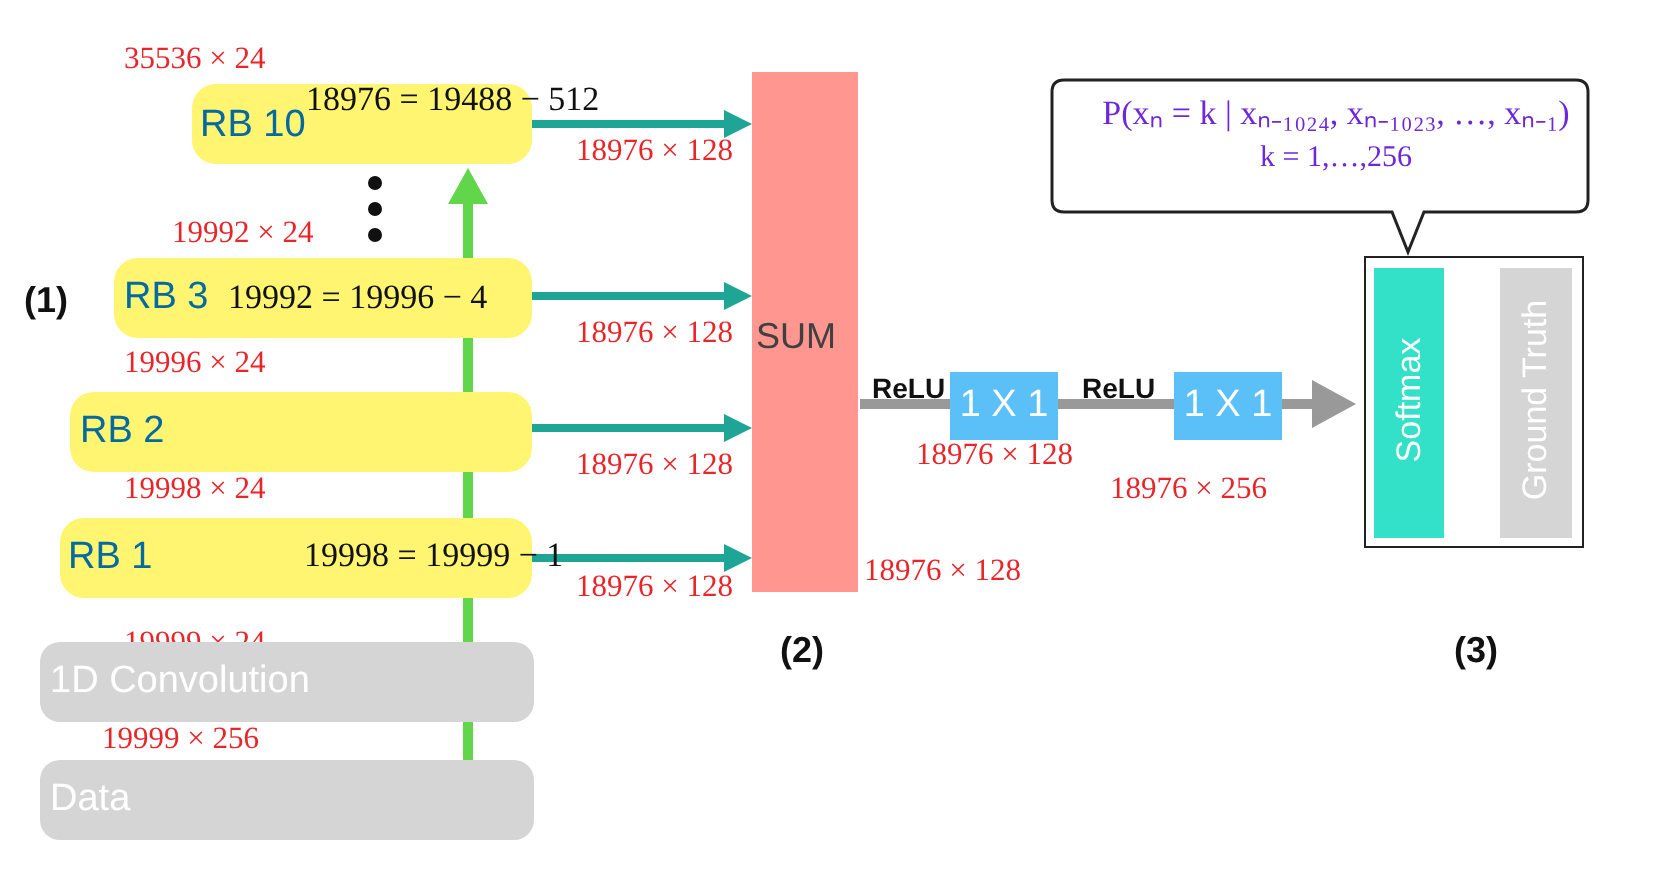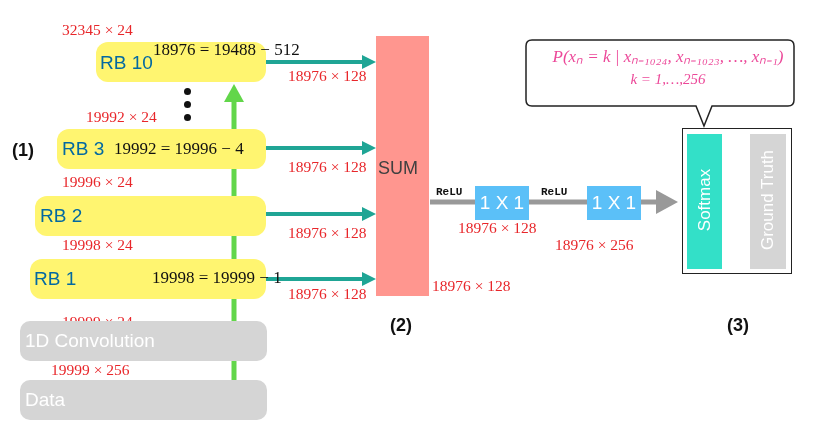--- a/index.html
+++ b/index.html
@@ -5,25 +5,25 @@
     html, body { margin: 0; padding: 0; background: #ffffff; }
     #canvas { position: relative; width: 840px; height: 444px; overflow: hidden; background: #fff; font-family: "Liberation Serif", serif; }
     .abs { position: absolute; }
     .rb { position: absolute; background: #fff570; border-radius: 12px; height: 40px; }
     .rb-label { position: absolute; color: #0369a1; font-family: Liberation Sans, sans-serif; font-size: 19px; white-space: nowrap; }
     .eq { position: absolute; color: #111; font-family: "Liberation Serif", serif; font-size: 17px; white-space: nowrap; }
     .dim { position: absolute; color: #e8262a; font-family: "Liberation Serif", serif; font-size: 15.5px; white-space: nowrap; }
     .gray-block { position: absolute; background: #d5d5d5; border-radius: 10px; height: 40px; }
     .gray-label { position: absolute; color: #fff; font-family: "Liberation Sans", sans-serif; font-size: 19px; white-space: nowrap; }
     .num-label { position: absolute; color: #111; font-family: "Liberation Sans", sans-serif; font-weight: bold; font-size: 18px; }
-    .relu { position: absolute; color: #111; font-family: Liberation Mono, monospace; font-weight: bold; font-size: 11px; }
+    .relu { position: absolute; color: #111; font-family: Liberation Sans, sans-serif; font-weight: bold; font-size: 14px; }
     .conv { position: absolute; background: #5bc0f8; color: #fff; font-family: "Liberation Sans", sans-serif; font-size: 19px; text-align: center; line-height: 34px; width: 54px; height: 34px; }
     #sum-block { position: absolute; left: 376px; top: 36px; width: 53px; height: 260px; background: #ff968f; }
     #sum-label { position: absolute; left: 378px; top: 158px; color: #404040; font-family: "Liberation Sans", sans-serif; font-size: 18px; }
-    #callout-text { position: absolute; left: 528px; top: 46px; width: 280px; text-align: center; color: #ec4899; font-family: "Liberation Serif", serif; font-style: italic; font-size: 17px; line-height: 22px; }
+    #callout-text { position: absolute; left: 528px; top: 46px; width: 280px; text-align: center; color: #6d28d9; font-family: "Liberation Serif", serif; font-size: 17px; line-height: 22px; }
     #callout-text .l2 { font-size: 15px; }
     #output-box { position: absolute; left: 682px; top: 128px; width: 110px; height: 146px; border: 1.5px solid #222; box-sizing: border-box; background: #fff; }
     #softmax-bar { position: absolute; left: 687px; top: 134px; width: 35px; height: 135px; background: #33e0c8; }
     #gt-bar { position: absolute; left: 750px; top: 134px; width: 36px; height: 135px; background: #d5d5d5; }
     .vtext { position: absolute; color: #fff; font-family: "Liberation Sans", sans-serif; font-size: 17px; white-space: nowrap; transform: rotate(-90deg); transform-origin: center center; }
     svg { position: absolute; left: 0; top: 0; }
   </style>
 </head>
 <body>
 
@@ -57,21 +57,21 @@
       <line x1="728" y1="202" x2="746" y2="202" stroke="#1e7a1e" stroke-width="3"></line>
       <polygon points="726,202 734,196 734,208" fill="#1e7a1e"></polygon>
       <polygon points="750,202 742,196 742,208" fill="#1e7a1e"></polygon>
     </g>
   </svg>
 
   <div class="num-label" style="left:12px; top:140px;">(1)</div>
   <div class="num-label" style="left:390px; top:315px;">(2)</div>
   <div class="num-label" style="left:727px; top:315px;">(3)</div>
 
-  <div class="dim" style="left:62px; top:21px;">32345 × 24</div>
+  <div class="dim" style="left:62px; top:21px;">35536 × 24</div>
   <div class="rb" style="left:96px; top:42px; width:170px;"></div>
   <div class="rb-label" style="left:100px; top:52px;">RB 10</div>
   <div class="eq" style="left:153px; top:40px;">18976 = 19488 − 512</div>
   <div class="dim" style="left:288px; top:67px;">18976 × 128</div>
 
   <div class="abs" style="left:184px; top:86px; width:10px; height:40px;">
     <div style="width:7px;height:7px;border-radius:50%;background:#111;margin:2px 0 6px;"></div>
     <div style="width:7px;height:7px;border-radius:50%;background:#111;margin:0 0 6px;"></div>
     <div style="width:7px;height:7px;border-radius:50%;background:#111;"></div>
   </div>

